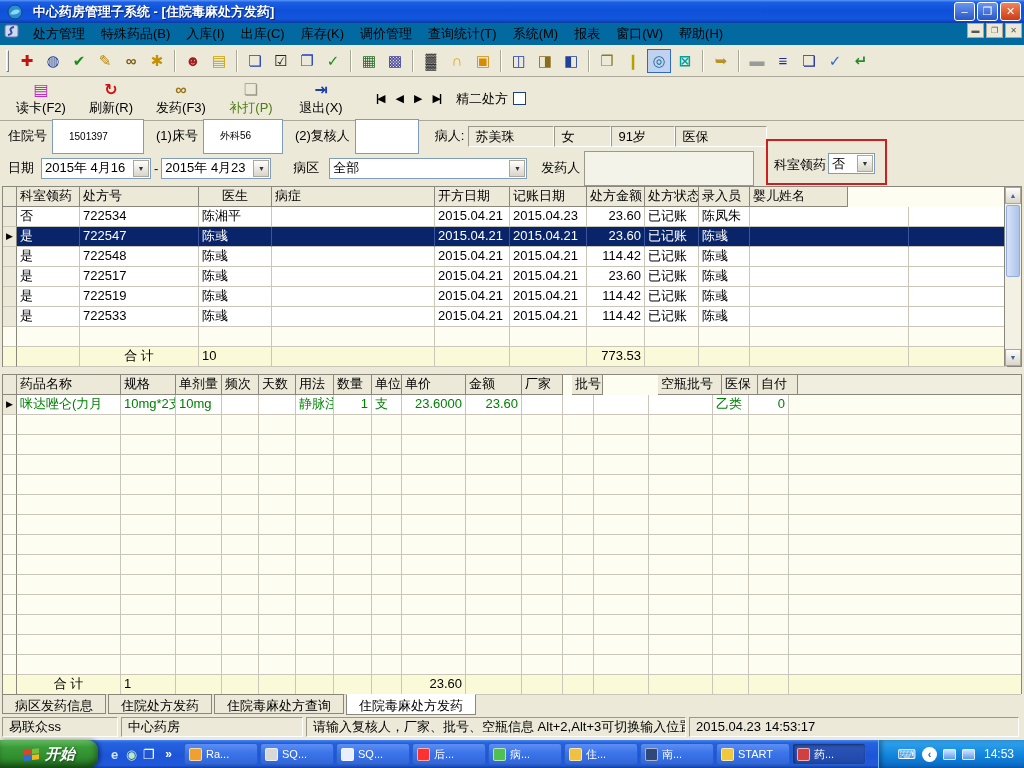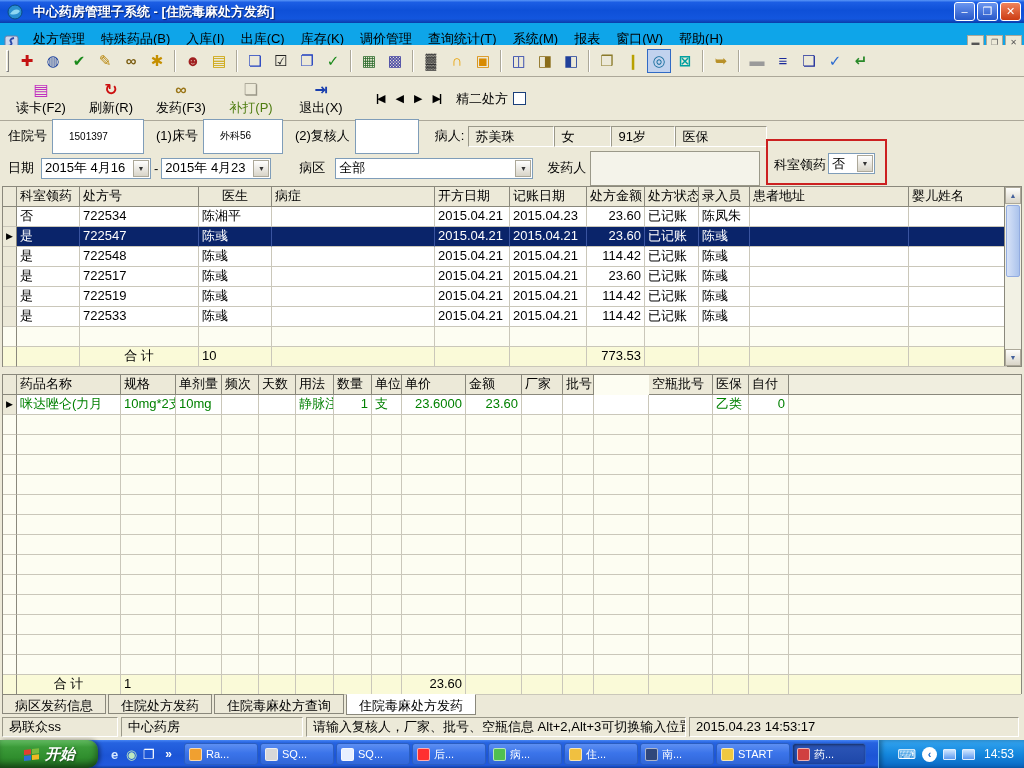--- a/index.html
+++ b/index.html
@@ -10,21 +10,21 @@
   
   .titlebar{position:absolute;top:0;left:0;right:0;height:23px;display:flex;align-items:center;padding:0 3px;
     background:linear-gradient(180deg,#5A97F8 0%,#1C5EE4 10%,#0E50D8 45%,#1356DE 82%,#0A3CA8 100%);color:#fff}
   .title-text{flex:1;font-weight:bold;font-size:13px;margin-left:5px;text-shadow:1px 1px 1px #09266a;white-space:nowrap}
   .tb-btn{width:21px;height:19px;margin-left:2px;border-radius:3px;border:1px solid #fff;
     display:flex;align-items:center;justify-content:center;font-size:11px;line-height:1;color:#fff;
     background:linear-gradient(180deg,#6a96f0,#2858c8)}
   .tb-btn.close{background:linear-gradient(180deg,#f0845c,#cc3c14)}
 
   
-  .menubar{position:absolute;top:23px;left:0;right:0;height:28px;background:#0ea5e9;display:flex;align-items:flex-end;border-bottom:1px solid #fff}
+  .menubar{position:absolute;top:23px;left:0;right:0;height:28px;background:#0369a1;display:flex;align-items:flex-start;border-bottom:1px solid #fff}
   .app-icon{width:16px;height:16px;margin:0 5px 0 4px;flex:none}
   .menu-items{display:flex;flex:1}
   .menu-item{padding:2px 8px;white-space:nowrap;cursor:default}
   .mdi-btn{width:17px;height:15px;margin-right:2px;border:1px solid #aca899;background:#ECE9D8;
     display:flex;align-items:center;justify-content:center;font-size:8px;color:#555}
 
   
   .toolbar1{position:absolute;top:45px;left:0;right:0;height:32px;background:#ECE9D8;border-bottom:1px solid #aca899;
     display:flex;align-items:center;padding-left:4px}
   .grip{width:3px;height:22px;border:1px solid;border-color:#fff #808080 #808080 #fff;margin:0 5px 0 2px;flex:none}
@@ -255,21 +255,21 @@
   <span class="lbl">日期</span>
   <div class="combo" style="width:110px;margin-left:7px">
     <span class="cv">2015年  4月16</span>
     <span class="cb">▼</span>
   </div>
   <span class="lbl" style="margin:0 3px">-</span>
   <div class="combo" style="width:110px">
     <span class="cv">2015年  4月23</span>
     <span class="cb">▼</span>
   </div>
-  <span class="lbl" style="margin-left:28px">病区</span>
+  <span class="lbl" style="margin-left:22px">病区</span>
   <div class="combo" style="width:198px;margin-left:10px">
     <span class="cv">全部</span>
     <span class="cb">▼</span>
   </div>
   <span class="lbl" style="margin-left:14px">发药人</span>
   <input class="fld" style="width: 170px; margin-left: 4px; background: rgb(244, 243, 234); border-color: rgb(154, 152, 137);" value="">
 </div>
 
 <div class="red-box">
   <span class="lbl">科室领药</span>
@@ -289,21 +289,20 @@
       <div class="g-cell g-sel"></div>
       <div class="g-cell" style="width: 63px;">科室领药</div>
       <div class="g-cell" style="width: 119px;">处方号</div>
       <div class="g-cell" style="width: 73px; text-align: center;">医生</div>
       <div class="g-cell" style="width: 163px;">病症</div>
       <div class="g-cell" style="width: 75px;">开方日期</div>
       <div class="g-cell" style="width: 77px;">记账日期</div>
       <div class="g-cell" style="width: 58px;">处方金额</div>
       <div class="g-cell" style="width: 54px;">处方状态</div>
       <div class="g-cell" style="width: 51px;">录入员</div>
-      <div class="g-cell" style="width: 159px;">患者地址</div>
       <div class="g-cell" style="width: 98px;">婴儿姓名</div>
     </div>
     <div class="g-row data">
       <div class="g-cell g-sel"></div>
       <div class="g-cell" style="width: 63px;">否</div>
       <div class="g-cell" style="width: 119px;">722534</div>
       <div class="g-cell" style="width: 73px;">陈湘平</div>
       <div class="g-cell" style="width: 163px;"></div>
       <div class="g-cell" style="width: 75px;">2015.04.21</div>
       <div class="g-cell" style="width: 77px;">2015.04.23</div>
@@ -420,21 +419,21 @@
       <div class="g-cell" style="width: 55px;">规格</div>
       <div class="g-cell" style="width: 46px;">单剂量</div>
       <div class="g-cell" style="width: 37px;">频次</div>
       <div class="g-cell" style="width: 37px;">天数</div>
       <div class="g-cell" style="width: 38px;">用法</div>
       <div class="g-cell" style="width: 38px;">数量</div>
       <div class="g-cell" style="width: 30px;">单位</div>
       <div class="g-cell" style="width: 64px;">单价</div>
       <div class="g-cell" style="width: 56px;">金额</div>
       <div class="g-cell" style="width: 41px;">厂家</div>
-      <div class="g-cell" style="width: 31px;">批号</div>
+      <div class="g-cell" style="width: 31px; margin-left: 9px;">批号</div>
       <div class="g-cell" style="width: 55px; margin-top: 48px;">空瓶数</div>
       <div class="g-cell" style="width: 64px;">空瓶批号</div>
       <div class="g-cell" style="width: 36px;">医保</div>
       <div class="g-cell" style="width: 40px;">自付</div>
       <div class="g-filler"></div>
     </div>
     <div class="g-row data">
       <div class="g-cell g-sel">▶</div>
       <div class="g-cell" style="width: 104px; color: rgb(0, 128, 0);">咪达唑仑(力月</div>
       <div class="g-cell" style="width: 55px; color: rgb(0, 128, 0);">10mg*2支</div>

